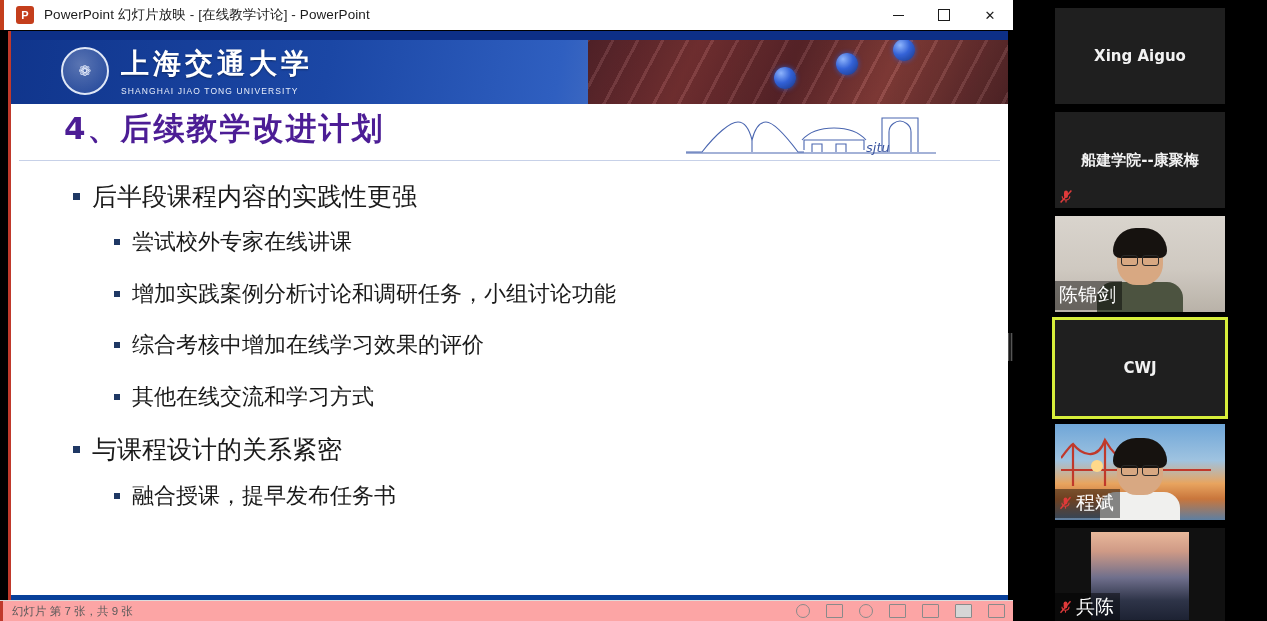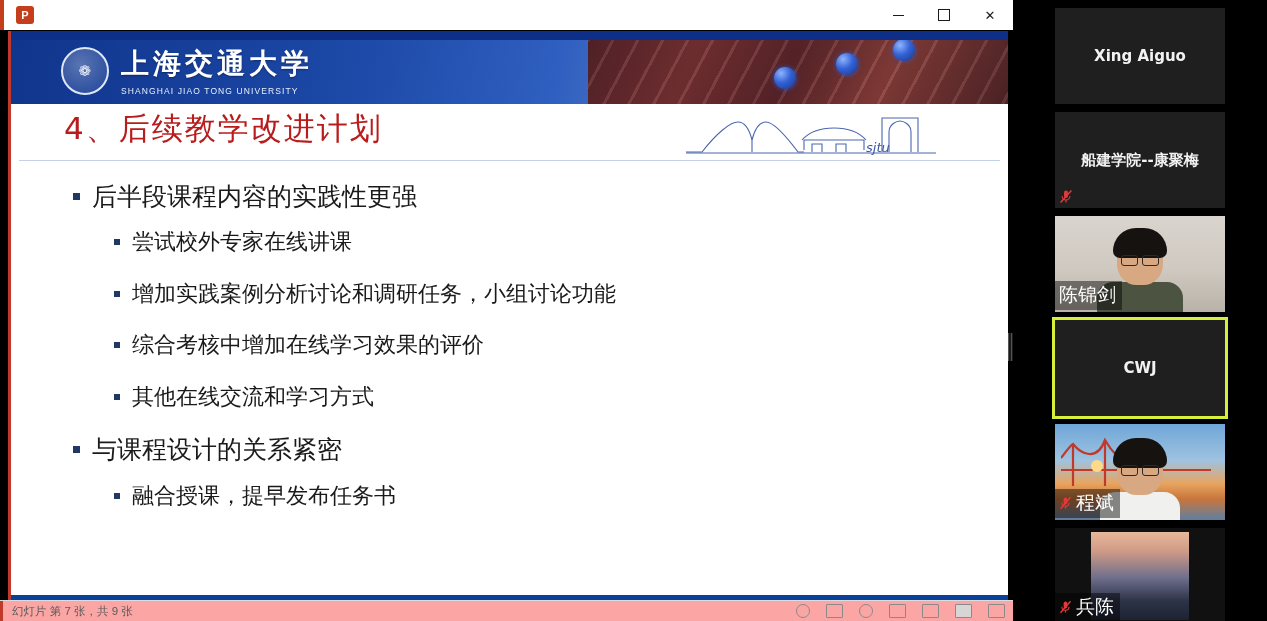--- a/index.html
+++ b/index.html
@@ -43,21 +43,21 @@
   .banner-top-strip{position:absolute;left:0;top:0;width:100%;height:9px;background:#0d2f87;}
   .logo{position:absolute;left:50px;top:14px;display:flex;align-items:center;gap:12px;}
   .logo-seal{width:44px;height:44px;border-radius:50%;border:2px solid #dfe7f6;
      background:radial-gradient(circle at 40% 35%,rgba(255,255,255,.30),rgba(255,255,255,.05));
      display:flex;align-items:center;justify-content:center;color:#eef3ff;font-size:15px;}
   .logo-cn{color:#ffffff;font-size:28px;font-weight:bold;letter-spacing:4px;
      text-shadow:0 1px 2px rgba(0,0,0,.35);font-family:"DejaVu Sans",sans-serif;}
   .logo-en{color:#e8eefb;font-size:8.5px;letter-spacing:1.1px;margin-top:3px;}
 
   .title-row{position:relative;height:62px;}
-  .slide-title{position:absolute;left:53px;top:4px;font-size:31px;font-weight:normal;color:#b91c1c;
+  .slide-title{position:absolute;left:53px;top:4px;font-size:31px;font-weight:bold;color:#4c1d95;
      letter-spacing:2px;font-family:"DejaVu Sans",sans-serif;}
   .title-rule{position:absolute;left:8px;right:8px;top:56px;height:1px;background:#c7d1e8;}
   .skyline{position:absolute;right:72px;top:2px;width:250px;height:52px;}
 
   .bullets{position:absolute;left:0;top:150px;width:100%;}
   .b1,.b2{display:flex;align-items:flex-start;color:#1a1a1a;font-family:"DejaVu Sans",sans-serif;}
   .b1{margin:0 0 16px 62px;font-size:25px;line-height:1.25;}
   .b2{margin:0 0 24px 103px;font-size:22px;line-height:1.25;}
   .sq{flex:none;background:#1f3864;margin-right:12px;}
   .b1 .sq{width:7px;height:7px;margin-top:12px;}
@@ -111,20 +111,21 @@
 </head>
 <body>
 
 <div class="screen">
 
   <div class="ppt-window">
 
     <div class="titlebar">
       <div class="tb-accent"></div>
       <div class="tb-icon">P</div>
+      <div class="tb-title">PowerPoint 幻灯片放映 - [在线教学讨论] - PowerPoint</div>
       <div class="tb-controls">
         <div class="tb-btn">
             <span class="glyph-min"></span>
           </div>
         <div class="tb-btn">
             <span class="glyph-max"></span>
           </div>
         <div class="tb-btn close">
             <span>✕</span>
           </div>

